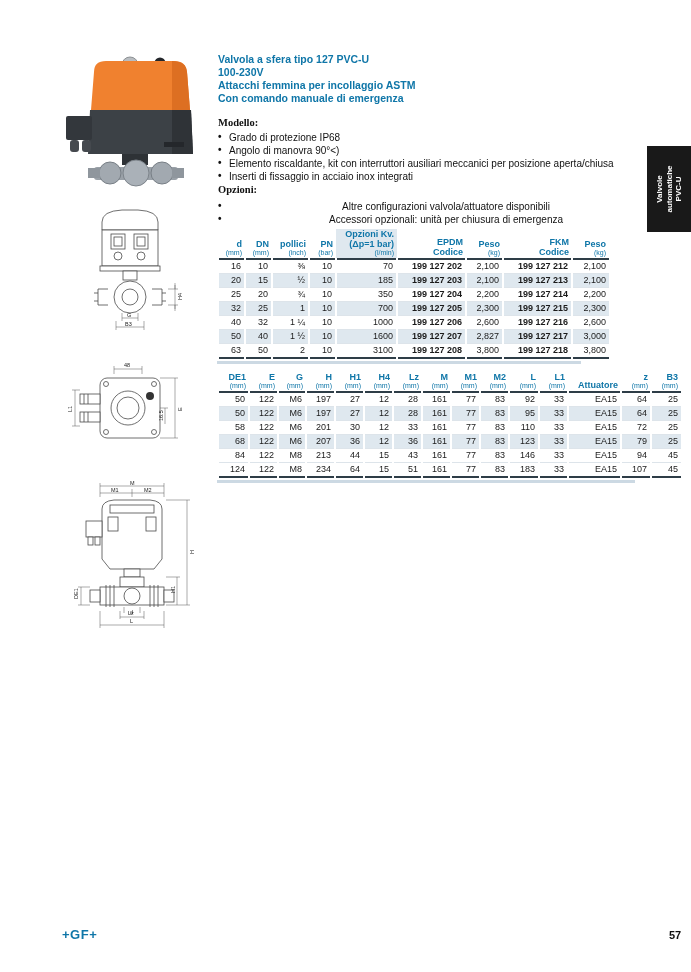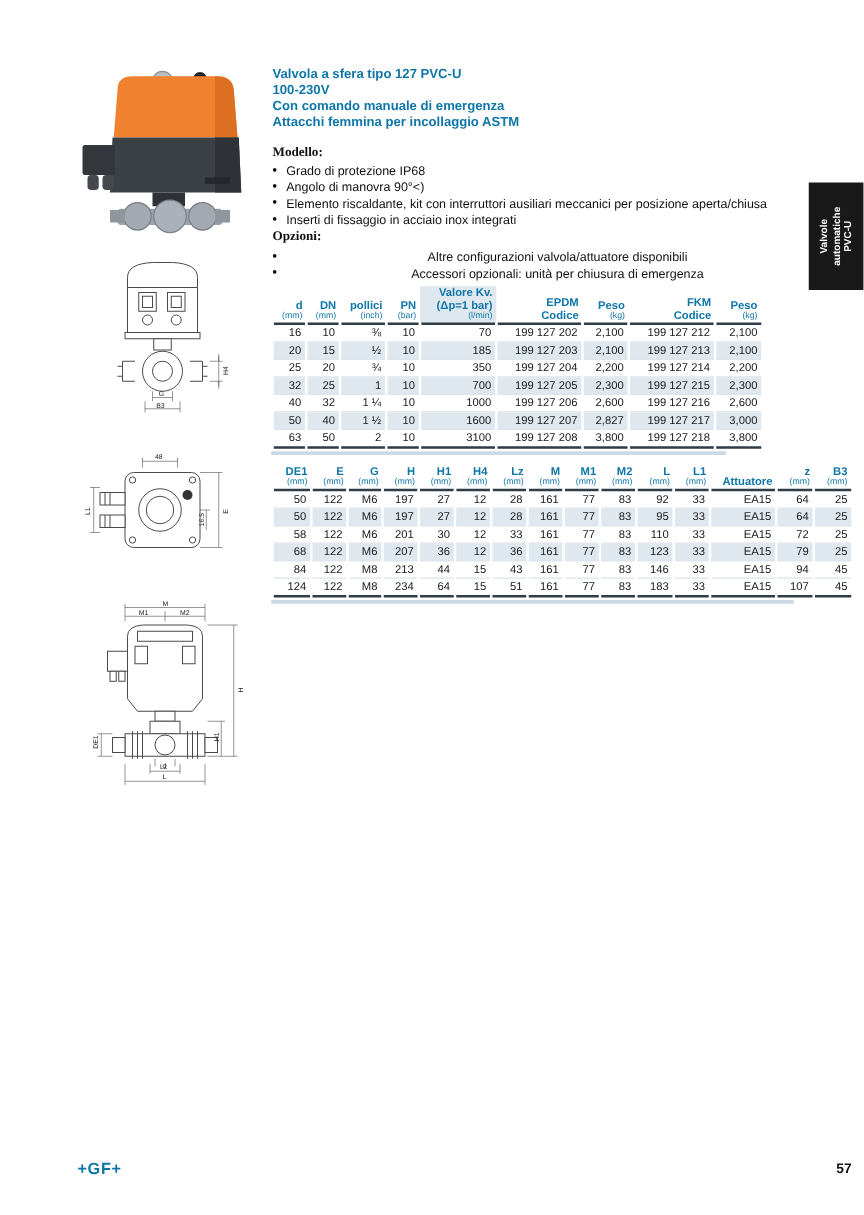--- a/index.html
+++ b/index.html
@@ -29,21 +29,21 @@
   .tablewrap{position:absolute;}
   #t1wrap{left:217px;top:229px;width:364px;}
   #t2wrap{left:217px;top:372px;width:418px;}
   table{border-collapse:collapse;table-layout:fixed;width:100%;}
   th{vertical-align:bottom;text-align:right;padding:0 3px 1px 0;}
   th .hl{color:#0f76a8;font-size:9px;font-weight:bold;line-height:10px;white-space:nowrap;}
   th .hu{color:#0f76a8;font-size:7px;font-weight:normal;line-height:8px;white-space:nowrap;}
   th.shaded{background:#dfe8ef;}
   thead tr{border-bottom:2px solid #2e3d47;}
   td{font-size:9px;line-height:13px;height:13px;text-align:right;padding:0 3px 0 0;white-space:nowrap;border-left:2px solid #fff;}
-  td.code{font-weight:normal;}
+  td.code{font-weight:bold;}
   tbody tr{border-top:1px solid #dde4ea;}
   tbody tr:first-child{border-top:none;}
   tbody tr.shaded td{background:#dfe8ef;}
   table{border-bottom:2px solid #2e3d47;}
   .endbar{height:3px;background:#ccd9e3;margin-top:2px;}
 
   
   #table1 th:nth-child(1),#table1 td:nth-child(1){width:24px;}
   #table1 th:nth-child(2),#table1 td:nth-child(2){width:24px;}
   #table1 th:nth-child(3),#table1 td:nth-child(3){width:34px;}
@@ -110,22 +110,22 @@
         <circle cx="110" cy="121" r="11"></circle>
       </g>
       <rect x="36" y="116" width="12" height="10" fill="#8f969d"></rect>
       <rect x="120" y="116" width="12" height="10" fill="#8f969d"></rect>
     </svg>
   </div>
 
   <div class="title-block">
       <div>Valvola a sfera tipo 127 PVC-U</div>
       <div>100-230V</div>
+      <div>Attacchi femmina per incollaggio ASTM</div>
       <div>Con comando manuale di emergenza</div>
-      <div>Attacchi femmina per incollaggio ASTM</div>
     </div>
 
   <div class="section-heading" id="model-heading">Modello:</div>
   <ul class="bullets" id="model-list">
       <li>Grado di protezione IP68</li>
       <li>Angolo di manovra 90°&lt;)</li>
       <li>Elemento riscaldante, kit con interruttori ausiliari meccanici per posizione aperta/chiusa</li>
       <li>Inserti di fissaggio in acciaio inox integrati</li>
     </ul>
 
@@ -255,21 +255,21 @@
             </th>
             <th>
               <div class="hl">pollici</div>
               <div class="hu">(inch)</div>
             </th>
             <th>
               <div class="hl">PN</div>
               <div class="hu">(bar)</div>
             </th>
             <th class="shaded">
-              <div class="hl">Valore Kv.</div>
+              <div class="hl">Opzioni Kv.</div>
               <div class="hl">(Δp=1 bar)</div>
               <div class="hu">(l/min)</div>
             </th>
             <th>
               <div class="hl">EPDM</div>
               <div class="hl">Codice</div>
             </th>
             <th>
               <div class="hl">Peso</div>
               <div class="hu">(kg)</div>

